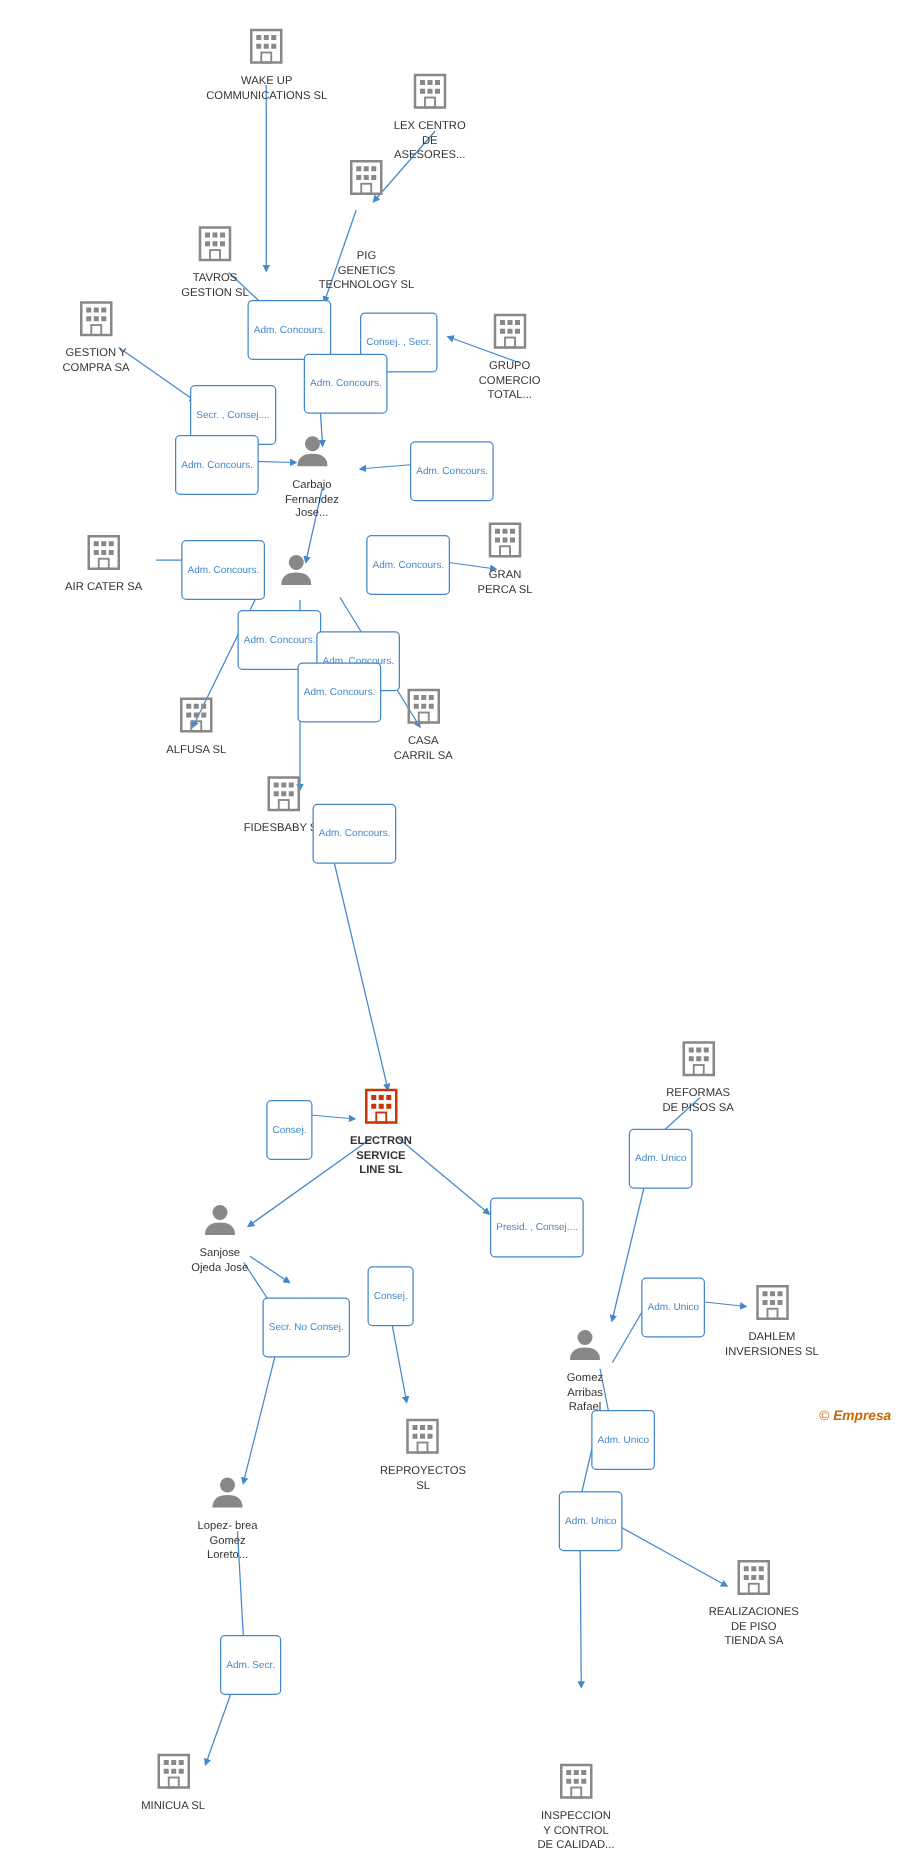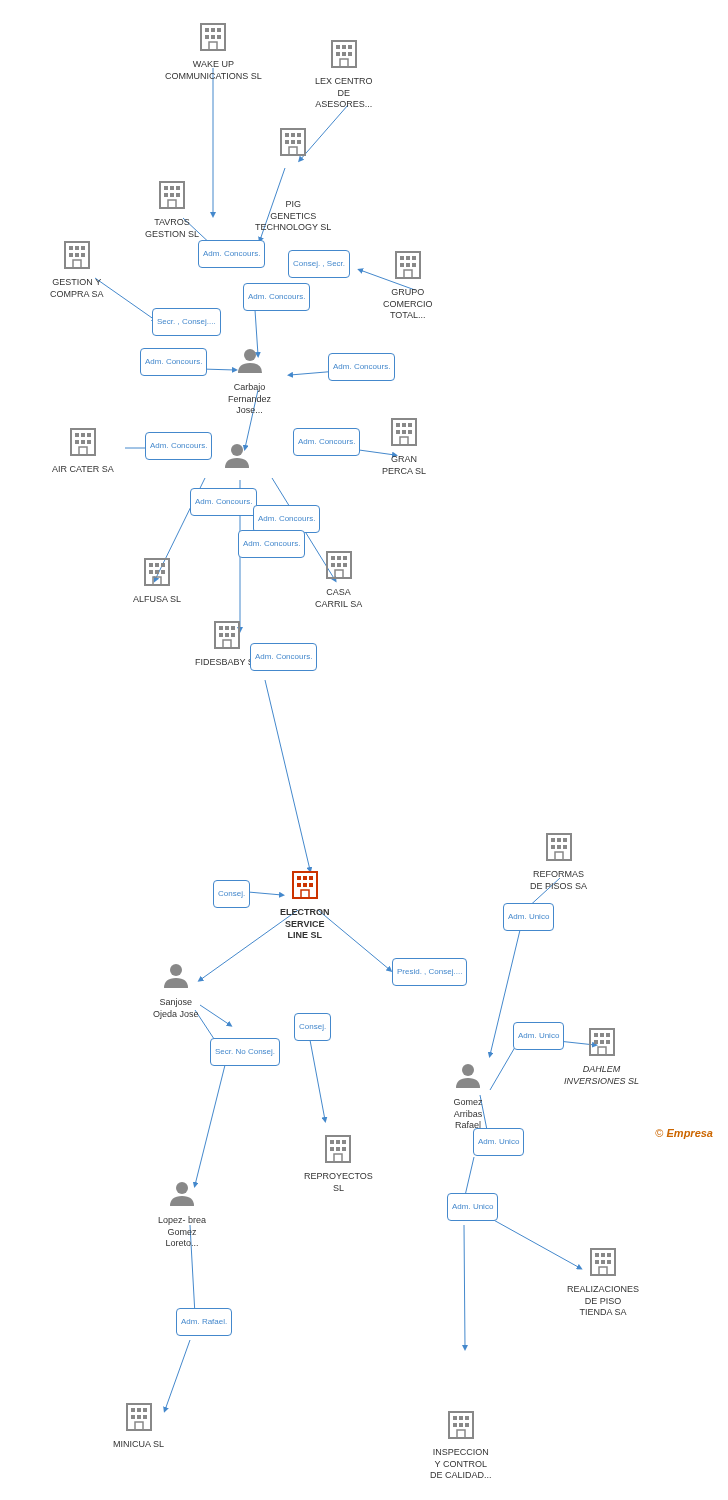--- a/index.html
+++ b/index.html
@@ -46,21 +46,21 @@
       margin-top: 2px;
       white-space: pre-line;
     }
     .badge {
       position: absolute;
       background: #fff;
       border: 1.5px solid #4488cc;
       border-radius: 4px;
       color: #4488cc;
       font-size: 8px;
-      padding: 8px 4px;
+      padding: 18px 4px;
       text-align: right;
       line-height: 1.3;
       white-space: nowrap;
     }
     svg.arrows {
       position: absolute;
       top: 0;
       left: 0;
       width: 728px;
       height: 1500px;
@@ -167,21 +167,21 @@
     <rect x="20" y="8" width="4" height="4" fill="#888"></rect>
     <rect x="8" y="15" width="4" height="4" fill="#888"></rect>
     <rect x="14" y="15" width="4" height="4" fill="#888"></rect>
     <rect x="20" y="15" width="4" height="4" fill="#888"></rect>
     <rect x="12" y="22" width="8" height="8" fill="none" stroke="#888" stroke-width="1.5"></rect>
   </svg></div>
     <div class="node-label">WAKE UP
 COMMUNICATIONS SL</div>
   </div>
 
-  <div class="node" style="left:315px;top:37px;">
+  <div class="node" style="left:315px;top:56px;">
     <div class="building-icon" style="font-size: 32px; color: rgb(119, 119, 119); line-height: 1; font-family: Arial;"><svg width="32" height="32" viewBox="0 0 32 32">
     <rect x="4" y="4" width="24" height="26" fill="none" stroke="#888" stroke-width="2"></rect>
     <rect x="8" y="8" width="4" height="4" fill="#888"></rect>
     <rect x="14" y="8" width="4" height="4" fill="#888"></rect>
     <rect x="20" y="8" width="4" height="4" fill="#888"></rect>
     <rect x="8" y="15" width="4" height="4" fill="#888"></rect>
     <rect x="14" y="15" width="4" height="4" fill="#888"></rect>
     <rect x="20" y="15" width="4" height="4" fill="#888"></rect>
     <rect x="12" y="22" width="8" height="8" fill="none" stroke="#888" stroke-width="1.5"></rect>
   </svg></div>
@@ -384,21 +384,21 @@
   <div class="node" style="left:453px;top:1060px;">
     <div class="person-icon"><svg width="30" height="30" viewBox="0 0 30 30">
     <circle cx="15" cy="10" r="6" fill="#888"></circle>
     <path d="M3 28 Q3 18 15 18 Q27 18 27 28" fill="#888"></path>
   </svg></div>
     <div class="node-label">Gomez
 Arribas
 Rafael</div>
   </div>
 
-  <div class="node" style="left:564px;top:1025px;font-style:italic;">
+  <div class="node" style="left:580px;top:1025px;">
     <div class="building-icon" style="font-size: 32px; color: rgb(119, 119, 119); line-height: 1; font-family: Arial;"><svg width="32" height="32" viewBox="0 0 32 32">
     <rect x="4" y="4" width="24" height="26" fill="none" stroke="#888" stroke-width="2"></rect>
     <rect x="8" y="8" width="4" height="4" fill="#888"></rect>
     <rect x="14" y="8" width="4" height="4" fill="#888"></rect>
     <rect x="20" y="8" width="4" height="4" fill="#888"></rect>
     <rect x="8" y="15" width="4" height="4" fill="#888"></rect>
     <rect x="14" y="15" width="4" height="4" fill="#888"></rect>
     <rect x="20" y="15" width="4" height="4" fill="#888"></rect>
     <rect x="12" y="22" width="8" height="8" fill="none" stroke="#888" stroke-width="1.5"></rect>
   </svg></div>
@@ -509,19 +509,19 @@
 Consej.</div>
   <div class="badge" style="left:503px;top:903px;">Adm.
 Unico</div>
   <div class="badge" style="left:513px;top:1022px;">Adm.
 Unico</div>
   <div class="badge" style="left:473px;top:1128px;">Adm.
 Unico</div>
   <div class="badge" style="left:447px;top:1193px;">Adm.
 Unico</div>
   <div class="badge" style="left:176px;top:1308px;">Adm.
-Rafael.</div>
+Secr.</div>
 
   <div class="footer">
     <span class="copy">©</span>
     <span class="brand"> Empresa</span>
   </div>
 </div>
 
 </body></html>

